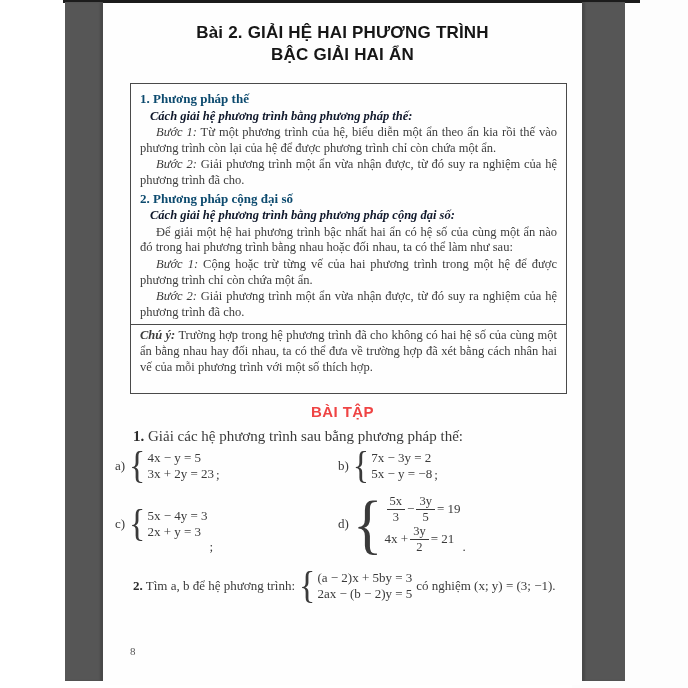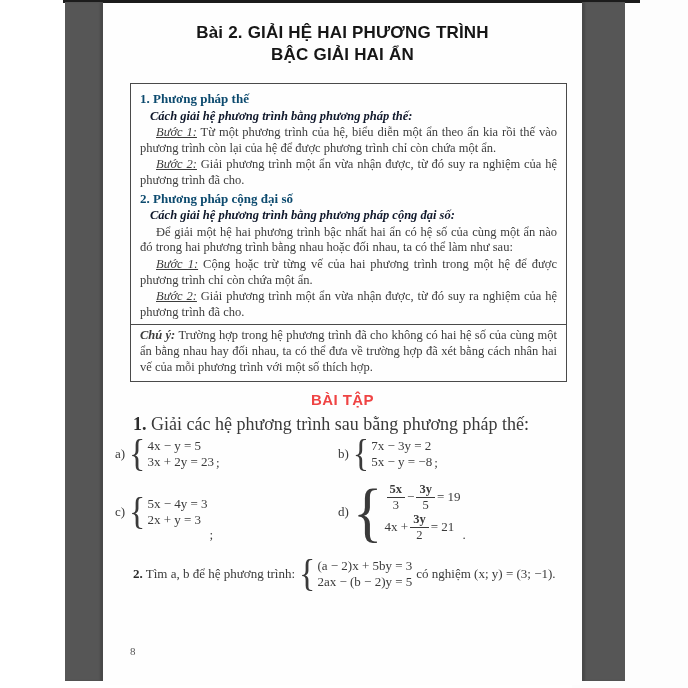--- a/index.html
+++ b/index.html
@@ -18,46 +18,46 @@
   .book-title { margin-top:19px; text-align:center;
      font-family:"Liberation Sans", sans-serif; font-weight:bold;
      font-size:17px; line-height:22px; color:#161616; letter-spacing:.2px; }
 
   .theory-box { margin:17px 15px 0 27px; border:1.6px solid #4a4a4a;
       padding:5px 9px 6px 9px; font-size:12.5px; line-height:15.6px; color:#3c3c3c; }
   .sec-heading { font-weight:bold; color:#0c4a6e; font-size:13px; margin-top:2px; }
   .sub-heading { font-weight:bold; font-style:italic; color:#0f172a; margin-top:2px; padding-left:10px; }
   .para { text-align:justify; margin-top:1px; }
   .para .indent { display:inline-block; width:16px; }
-  .step-label { font-style:italic;text-decoration:underline; }
-  .note-block { border-top:1.4px solid #4a4a4a; margin:4px -9px 0 -9px; padding:3px 9px 0 9px; }
+  .step-label { font-style:italic; }
+  .note-block { border-top:1.4px solid #4a4a4a; margin:4px -9px 12px -9px; padding:3px 9px 0 9px; }
   .note-label { font-style:italic; font-weight:bold; }
 
   .ex-heading { margin-top:9px; text-align:center;
      font-family:"Liberation Sans", sans-serif; font-weight:bold;
      font-size:15px; color:#ef4444; letter-spacing:.4px; }
 
-  .prob { margin:8px 10px 0 30px; font-size:18px; line-height:17px; color:#3a3a3a; }
+  .prob { margin:8px 10px 0 30px; font-size:15px; line-height:17px; color:#3a3a3a; }
   .prob-num { font-weight:bold; color:#2c2c2c; }
 
   .systems-grid { margin:4px 0 0 12px; display:grid; grid-template-columns:223px 220px;
                   row-gap:10px; }
   .system { display:flex; align-items:center; font-size:13px; color:#3a3a3a; }
   .sys-label { margin-right:4px; }
   .brace { font-family:"Liberation Serif", serif; font-weight:400; color:#3a3a3a;
            font-size:34px; line-height:34px; transform:scaleY(1.12); margin-right:2px; }
   .brace.tall { font-size:62px; line-height:62px; transform:scaleY(1.05); }
   .sys-lines { display:flex; flex-direction:column; justify-content:center; }
   .sys-lines .ln { line-height:16px; white-space:nowrap; }
   .sys-lines .ln.roomy { line-height:30px; display:flex; align-items:center; white-space:nowrap; }
   .suffix { align-self:flex-end; margin-left:2px; }
 
   .frac { display:inline-flex; flex-direction:column; text-align:center;
           vertical-align:middle; margin:0 2px; font-size:12.5px; line-height:13px; }
-  .frac .num { border-bottom:1px solid #3a3a3a; padding:0 3px 1px 3px;font-weight:bold; }
+  .frac .num { border-bottom:1px solid #3a3a3a; padding:0 3px 1px 3px; }
   .frac .den { padding-top:1px; }
 
   .prob2 { margin:14px 6px 0 30px; display:flex; align-items:center; font-size:13px; color:#3a3a3a; }
   .prob2 .lead { white-space:nowrap; margin-right:4px; }
   .prob2 .tail { white-space:nowrap; margin-left:4px; }
 
   .page-num { position:absolute; left:27px; top:642px; font-size:11px; color:#555; }
 </style>
 </head>
 <body>

